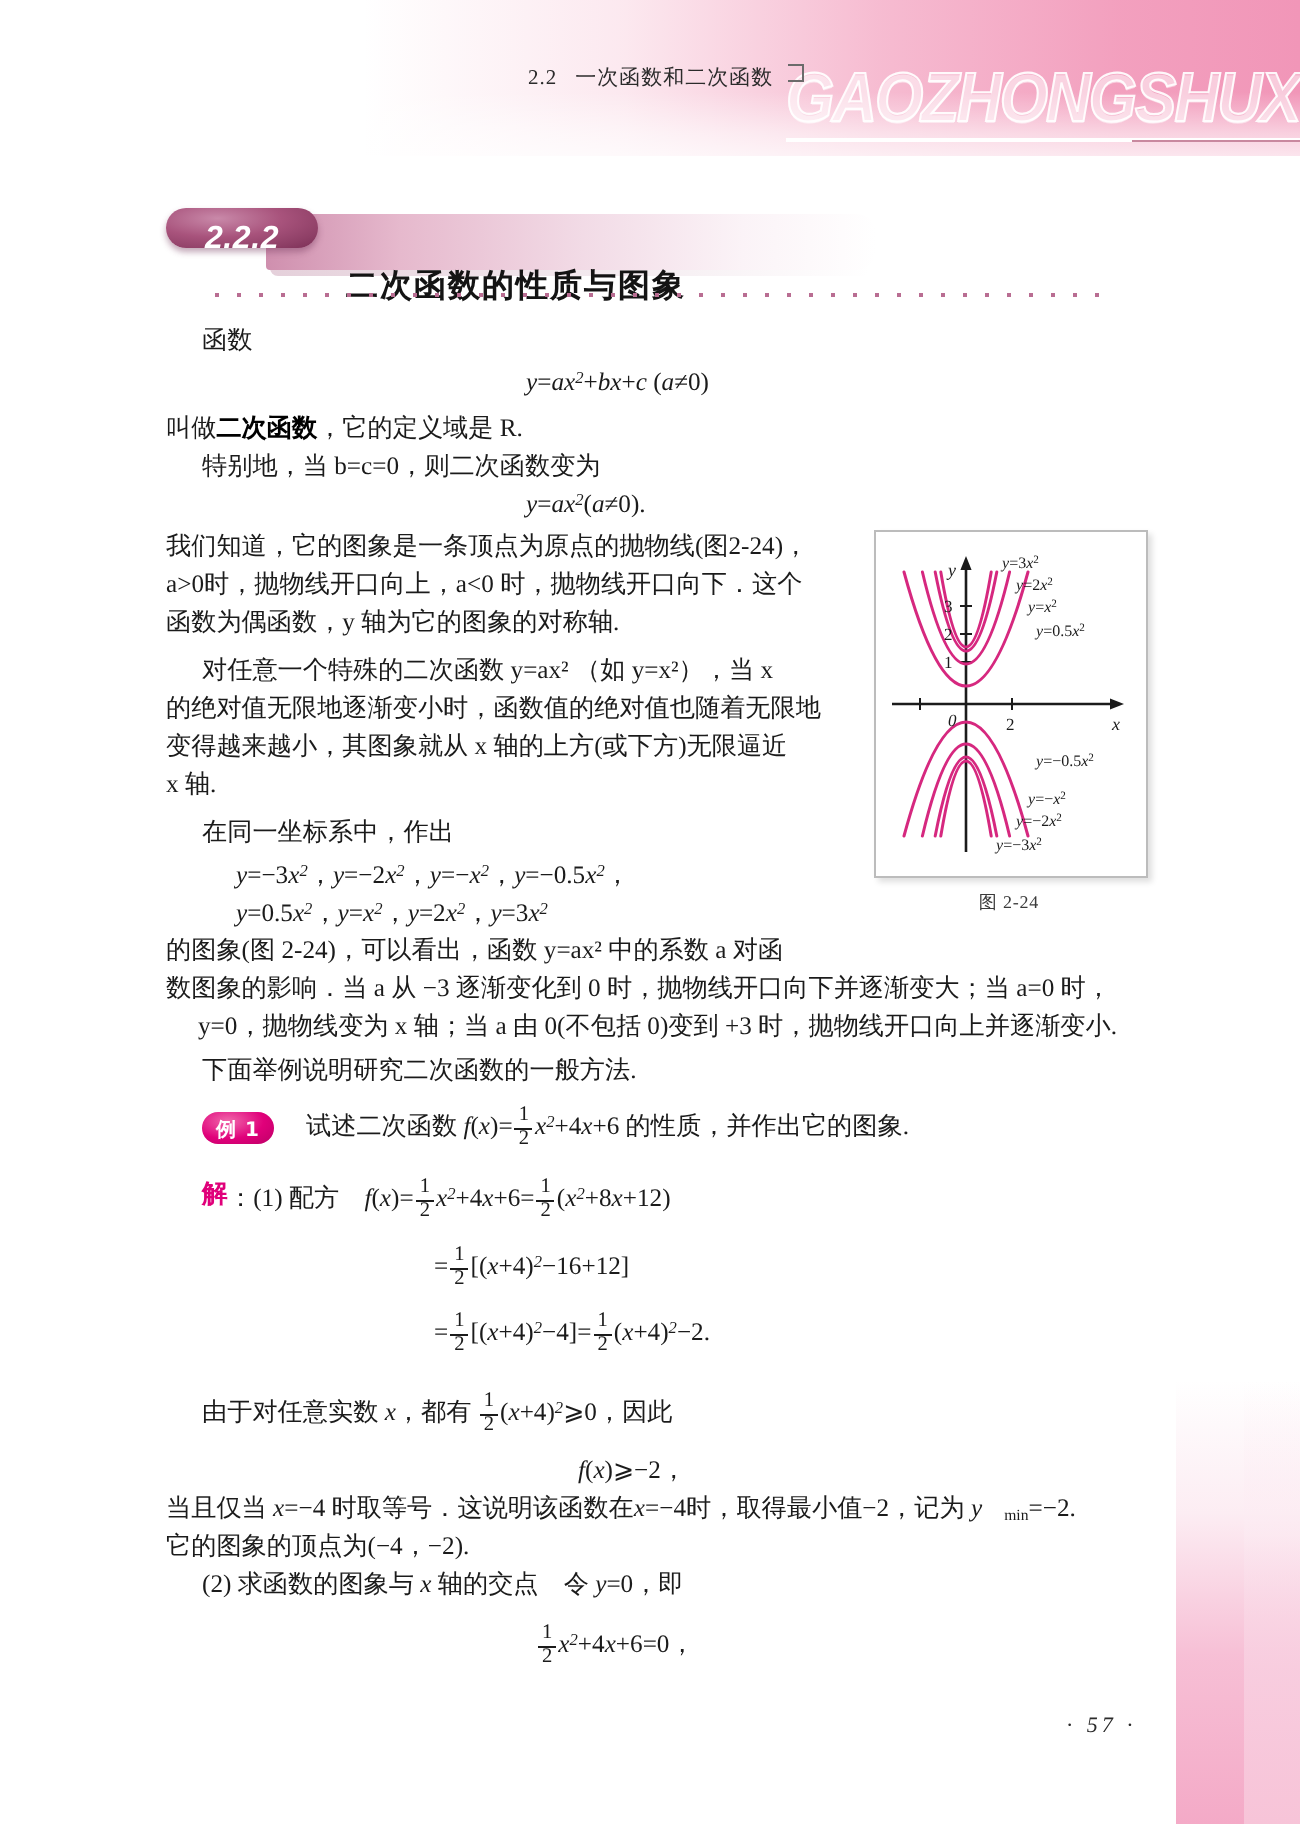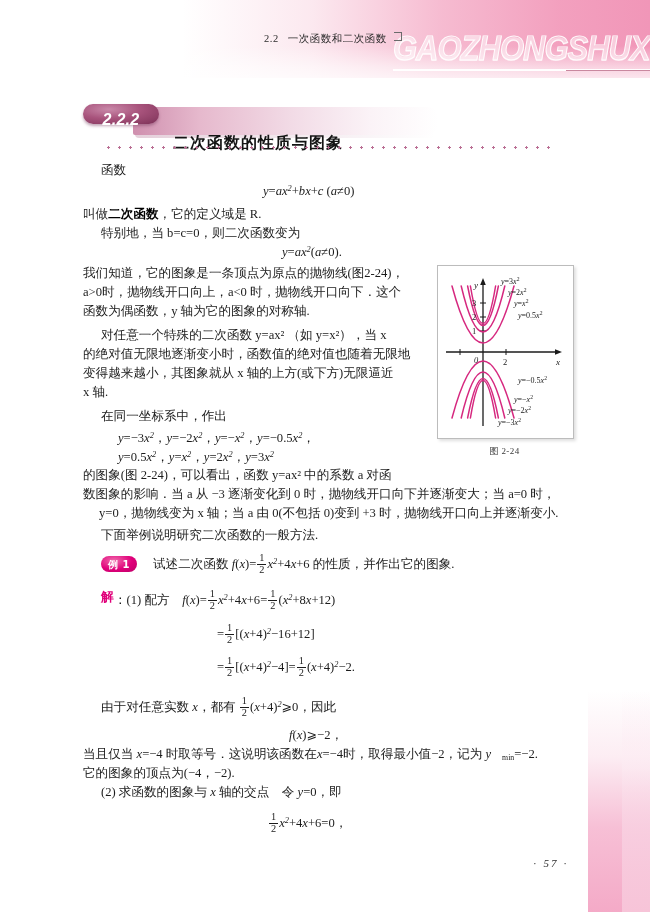--- a/index.html
+++ b/index.html
@@ -357,21 +357,21 @@
   <div class="body">
 
     <div class="ln" style="left:101px; top:163px;"><span>函数</span></div>
 
     <div class="disp" style="left:263px; top:184px;"><i class="v">y</i>=<i class="v">ax</i><sup class="e">2</sup>+<i class="v">bx</i>+<i class="v">c</i> (<i class="v">a</i>≠0)</div>
 
     <div class="ln" style="left:83px; top:207px;"><span>叫做</span><span class="kw">二次函数</span><span>，它的定义域是 R.</span></div>
 
     <div class="ln" style="left:101px; top:226px;"><span>特别地，当 b=c=0，则二次函数变为</span></div>
 
-    <div class="disp" style="left:263px; top:245px;margin-left:19px;"><i class="v">y</i>=<i class="v">ax</i><sup class="e">2</sup>(<i class="v">a</i>≠0).</div>
+    <div class="disp" style="left:263px; top:245px;"><i class="v">y</i>=<i class="v">ax</i><sup class="e">2</sup>(<i class="v">a</i>≠0).</div>
 
     <div class="ln" style="left:83px; top:266px;"><span>我们知道，它的图象是一条顶点为原点的抛物线(图2-24)，</span></div>
     <div class="ln" style="left:83px; top:285px;"><span>a&gt;0时，抛物线开口向上，a&lt;0 时，抛物线开口向下．这个</span></div>
     <div class="ln" style="left:101px; top:328px;"><span>对任意一个特殊的二次函数 y=ax² （如 y=x²），当 x</span></div>
 
     <div class="ln" style="left:83px; top:304px;"><span>函数为偶函数，y 轴为它的图象的对称轴.</span></div>
     <div class="ln" style="left:83px; top:347px;"><span>的绝对值无限地逐渐变小时，函数值的绝对值也随着无限地</span></div>
     <div class="ln" style="left:83px; top:366px;"><span>变得越来越小，其图象就从 x 轴的上方(或下方)无限逼近</span></div>
     <div class="ln" style="left:83px; top:385px;"><span>x 轴.</span></div>
 

